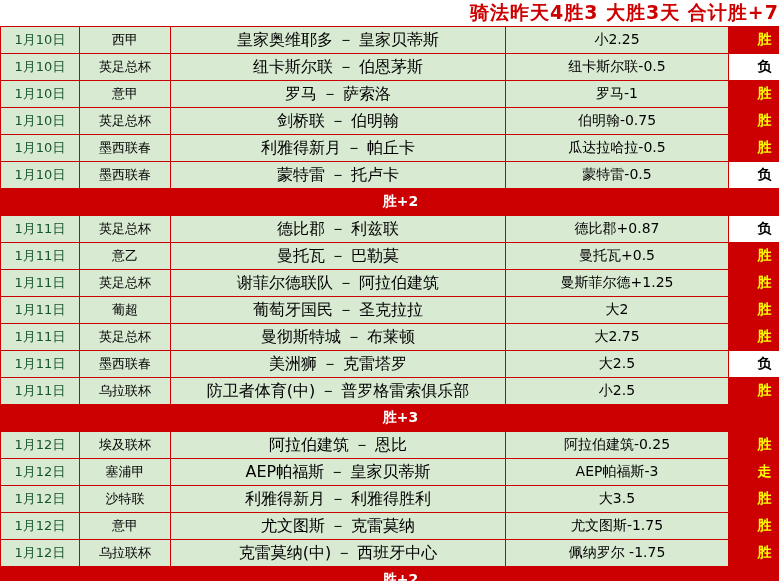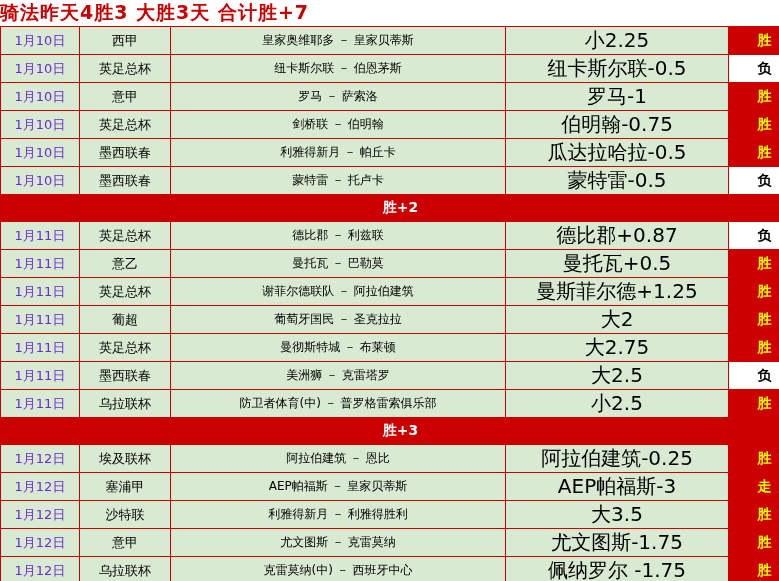--- a/index.html
+++ b/index.html
@@ -18,21 +18,21 @@
     height: 581px;
     box-sizing: border-box;
     background: #ffffff;
     display: flex;
     flex-direction: column;
   }
   .title-row {
     height: 33px;
     display: flex;
     align-items: center;
-    justify-content: flex-start;
+    justify-content: flex-end;
     background: #ffffff;
   }
   .title-text {
     color: #cc0000;
     font-weight: bold;
     font-size: 19px;
     letter-spacing: 1px;
     white-space: nowrap;
   }
   table {
@@ -43,24 +43,24 @@
   td {
     border: 1px solid #cc0000;
     font-size: 13px;
     text-align: center;
     vertical-align: middle;
     height: 26px;
     padding: 0 2px;
     overflow: hidden;
     white-space: nowrap;
   }
-  .c-date   { width: 74px;  background: #d9ead3; color: #6d28d9; }
+  .c-date   { width: 74px;  background: #d9ead3; color: #14532d; }
   .c-league { width: 86px;  background: #d9ead3; color: #000; margin-top: 37px; }
-  .c-match  { width: 330px; background: #d9ead3; color: #000; font-size: 12px; }
-  .c-pick   { width: 218px; background: #d9ead3; color: #000; font-size: 20px; }
+  .c-match  { width: 330px; background: #d9ead3; color: #000; font-size: 16px; }
+  .c-pick   { width: 218px; background: #d9ead3; color: #000; font-size: 14px; }
   .c-result { width: 67px;  font-weight: bold; font-size: 14px; }
   .res-win  { background: #cc0000; color: #ffff00; }
   .res-lose { background: #ffffff; color: #000000; }
   .res-draw { background: #cc0000; color: #ffff00; }
   .sep-row td {
     background: #cc0000;
     color: #ffffff;
     font-weight: bold;
     font-size: 14px;
     height: 26px;

